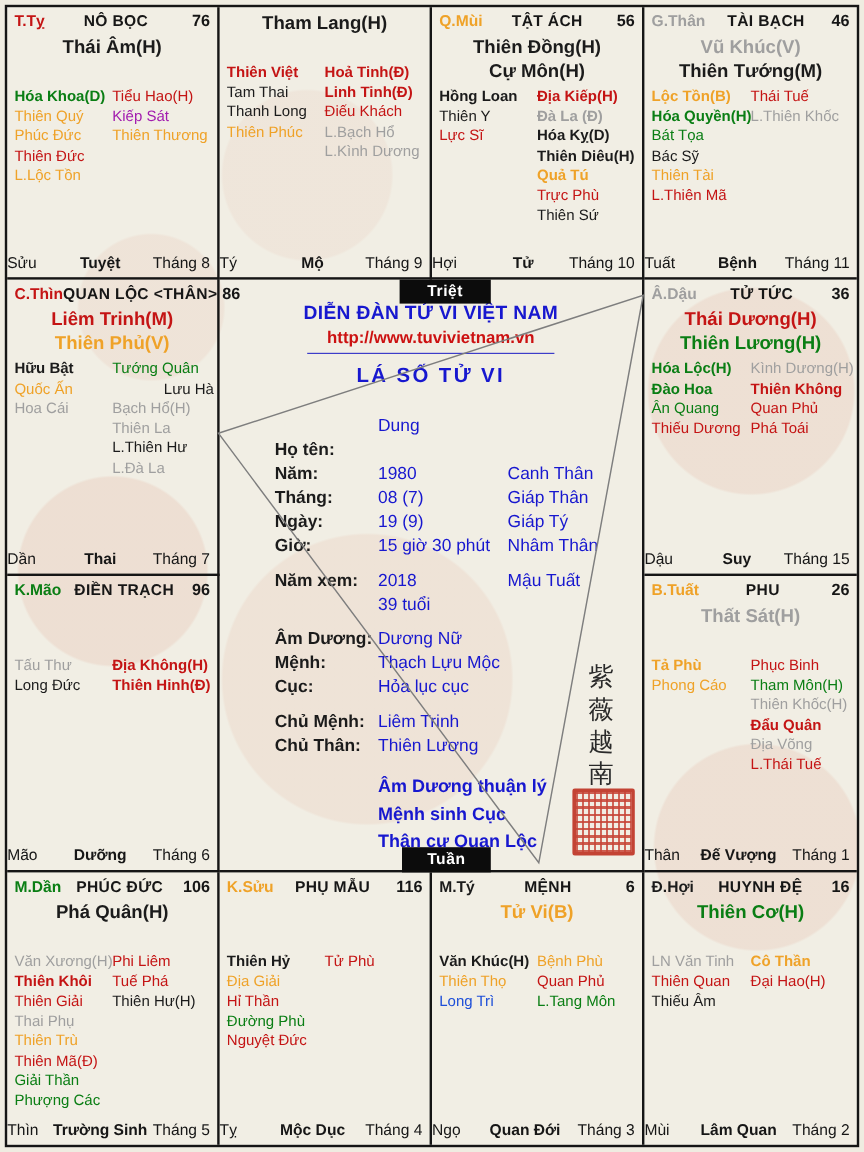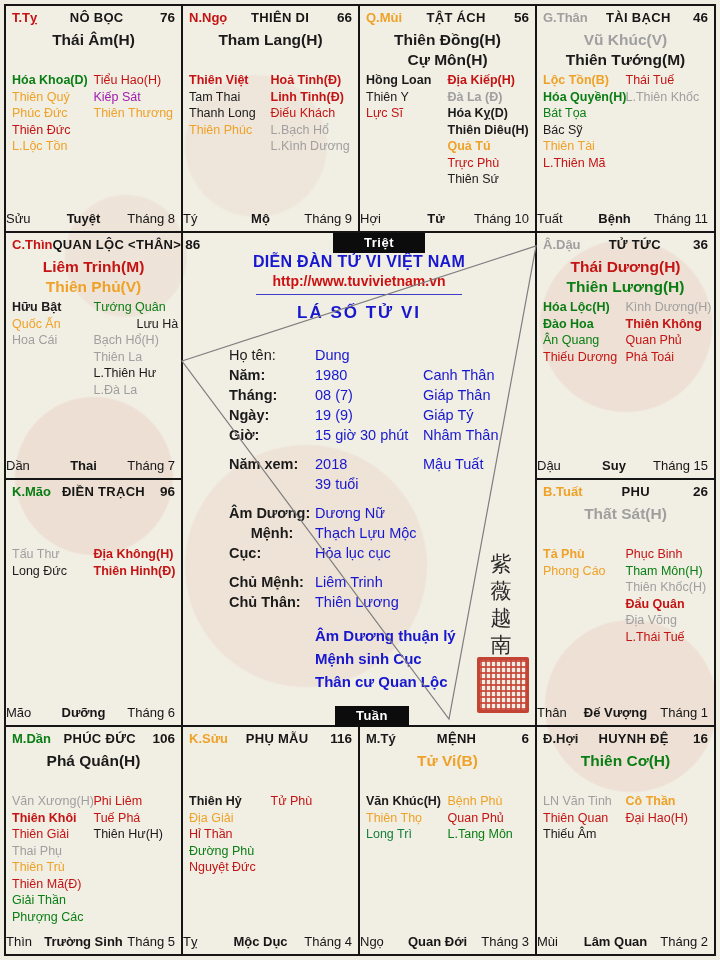--- a/index.html
+++ b/index.html
@@ -65,21 +65,21 @@
   .seal{position:absolute;left:294px;top:424px;width:52px;height:56px;
         border:3px solid #c03526;box-sizing:border-box;border-radius:2px;
         background:
          repeating-linear-gradient(0deg, rgba(195,53,38,.85) 0 2px, transparent 2px 6px),
          repeating-linear-gradient(90deg, rgba(195,53,38,.8) 0 2px, transparent 2px 5px);
         opacity:.92;}
   
   .overlay{position:absolute;left:0;top:0;width:720px;height:960px;z-index:5;pointer-events:none;}
   .badge{position:absolute;z-index:10;background:#0c0c0c;color:#fff;font-size:13px;font-weight:bold;
          text-align:center;line-height:20px;letter-spacing:.5px;}
-  .badge-top{left:333px;top:233px;width:92px;height:20px;}
+  .badge-top{left:333px;top:233px;width:76px;height:20px;}
   .badge-bottom{left:335px;top:706px;width:74px;height:21px;}
 </style>
 </head>
 <body>
 
 <div class="board">
   <div class="cell br bb palace" style="grid-area:1/1/2/2">
       <div class="ph">
         <span class="corner" style="color: rgb(196, 20, 20); font-weight: bold;">T.Tỵ</span>
         <span class="pname">NÔ BỌC</span>
@@ -102,25 +102,20 @@
           <div class="star" style="color: rgb(239, 162, 40);">Thiên Thương</div>
         </div>
       </div>
       <div class="pf">
         <span class="fb">Sửu</span>
         <span class="fs">Tuyệt</span>
         <span class="fm">Tháng 8</span>
       </div>
     </div>
   <div class="cell br bb palace" style="grid-area:1/2/2/3">
-      <div class="ph">
-        <span class="corner" style="color: rgb(196, 20, 20); font-weight: bold;">N.Ngọ</span>
-        <span class="pname">THIÊN DI</span>
-        <span class="pnum">66</span>
-      </div>
       <div class="mains">
         <div class="mstar" style="color: rgb(27, 27, 27); font-weight: bold;">Tham Lang(H)</div>
       </div>
       <div class="cols">
         <div class="col">
           <div class="star b" style="color: rgb(196, 20, 20); font-weight: bold;">Thiên Việt</div>
           <div class="star" style="color: rgb(27, 27, 27);">Tam Thai</div>
           <div class="star" style="color: rgb(27, 27, 27);">Thanh Long</div>
           <div class="star" style="color: rgb(239, 162, 40);">Thiên Phúc</div>
         </div>
@@ -376,21 +371,21 @@
         <span class="pname">MỆNH</span>
         <span class="pnum">6</span>
       </div>
       <div class="mains">
         <div class="mstar" style="color: rgb(239, 162, 40); font-weight: bold;">Tử Vi(B)</div>
       </div>
       <div class="cols">
         <div class="col">
           <div class="star b" style="color: rgb(27, 27, 27); font-weight: bold;">Văn Khúc(H)</div>
           <div class="star" style="color: rgb(239, 162, 40);">Thiên Thọ</div>
-          <div class="star" style="color: #15803d;">Long Trì</div>
+          <div class="star" style="color: #1d4ed8;">Long Trì</div>
         </div>
         <div class="col">
           <div class="star" style="color: rgb(239, 162, 40);">Bệnh Phù</div>
           <div class="star" style="color: rgb(196, 20, 20);">Quan Phủ</div>
           <div class="star" style="color: rgb(10, 126, 20);">L.Tang Môn</div>
         </div>
       </div>
       <div class="pf">
         <span class="fb">Ngọ</span>
         <span class="fs">Quan Đới</span>
@@ -424,21 +419,21 @@
       </div>
     </div>
 
   <div class="center cell br bb" style="padding:20px 0 0 0;">
     <div class="c-title" style="color: rgb(23, 23, 207);">DIỄN ĐÀN TỬ VI VIỆT NAM</div>
     <div class="c-url" style="color: rgb(204, 17, 17);">http://www.tuvivietnam.vn</div>
     <div class="c-hr"></div>
     <div class="c-sub" style="color: rgb(23, 23, 207);">LÁ SỐ TỬ VI</div>
     <div class="fields">
         <div class="frow">
-          <span class="flabel" style="color: rgb(27, 27, 27); font-weight: normal;">Họ tên:</span>
+          <span class="flabel" style="color: rgb(27, 27, 27); font-weight: bold; margin-top: 20px;">Họ tên:</span>
           <span class="fvalue" style="color: rgb(23, 23, 207);">Dung</span>
           <span class="fextra" style="color: rgb(23, 23, 207);"></span>
         </div>
         <div class="frow">
           <span class="flabel" style="color: rgb(27, 27, 27); font-weight: bold;">Năm:</span>
           <span class="fvalue" style="color: rgb(23, 23, 207);">1980</span>
           <span class="fextra" style="color: rgb(23, 23, 207);">Canh Thân</span>
         </div>
         <div class="frow">
           <span class="flabel" style="color: rgb(27, 27, 27); font-weight: bold;">Tháng:</span>
@@ -464,21 +459,21 @@
           <span class="flabel" style="color: rgb(27, 27, 27); font-weight: bold;"></span>
           <span class="fvalue" style="color: rgb(23, 23, 207);">39 tuổi</span>
           <span class="fextra" style="color: rgb(23, 23, 207);"></span>
         </div>
         <div class="frow gap">
           <span class="flabel" style="color: rgb(27, 27, 27); font-weight: bold;">Âm Dương:</span>
           <span class="fvalue" style="color: rgb(23, 23, 207);">Dương Nữ</span>
           <span class="fextra" style="color: rgb(23, 23, 207);"></span>
         </div>
         <div class="frow">
-          <span class="flabel" style="color: rgb(27, 27, 27); font-weight: bold; text-align: center;">Mệnh:</span>
+          <span class="flabel" style="color: rgb(27, 27, 27); font-weight: bold;">Mệnh:</span>
           <span class="fvalue" style="color: rgb(23, 23, 207);">Thạch Lựu Mộc</span>
           <span class="fextra" style="color: rgb(23, 23, 207);"></span>
         </div>
         <div class="frow">
           <span class="flabel" style="color: rgb(27, 27, 27); font-weight: bold;">Cục:</span>
           <span class="fvalue" style="color: rgb(23, 23, 207);">Hỏa lục cục</span>
           <span class="fextra" style="color: rgb(23, 23, 207);"></span>
         </div>
         <div class="frow gap">
           <span class="flabel" style="color: rgb(27, 27, 27); font-weight: bold;">Chủ Mệnh:</span>

